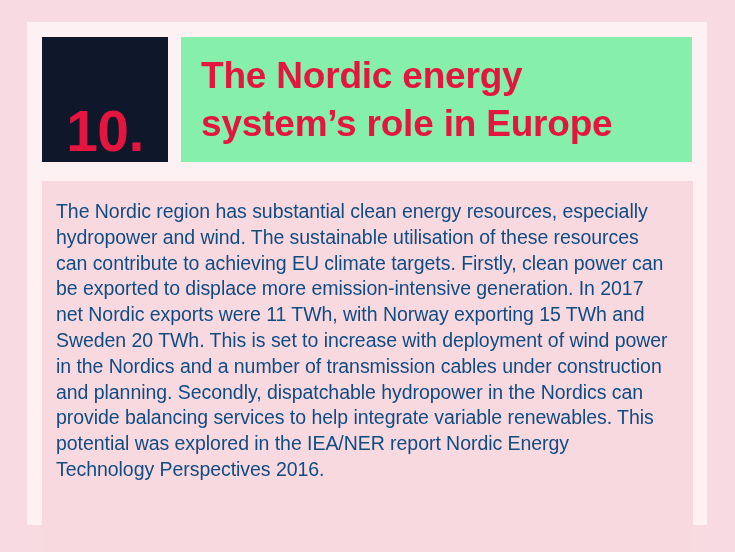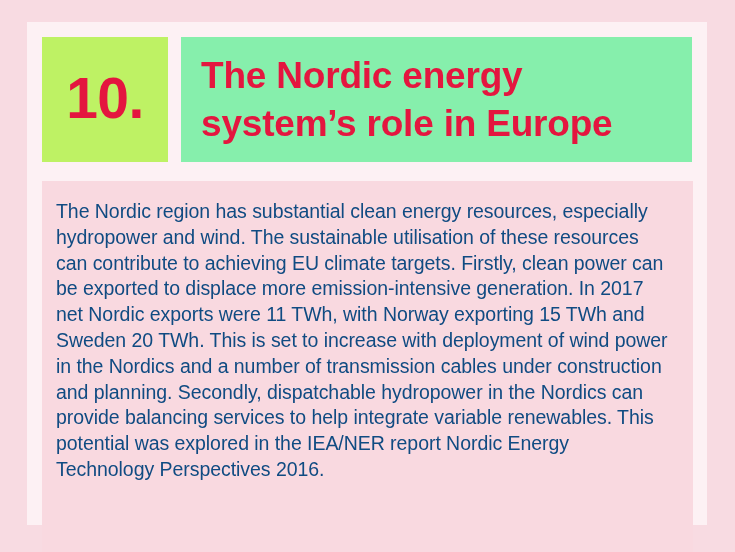--- a/index.html
+++ b/index.html
@@ -44,23 +44,23 @@
     left: 15px;            
     top: 15px;             
     width: 650px;
     height: 125px;
     display: flex;
     align-items: stretch;
   }
 
   .number-box {
     width: 126px;
-    background: #bef264;
+    background: #0f172a;
     display: flex;
-    align-items: center;
+    align-items: flex-end;
     justify-content: center;
     flex: 0 0 126px;
     box-sizing: border-box;
   }
 
   .number-box .number {
     color: #e4163f;
     font-size: 57px;
     font-weight: bold;
     line-height: 1;

